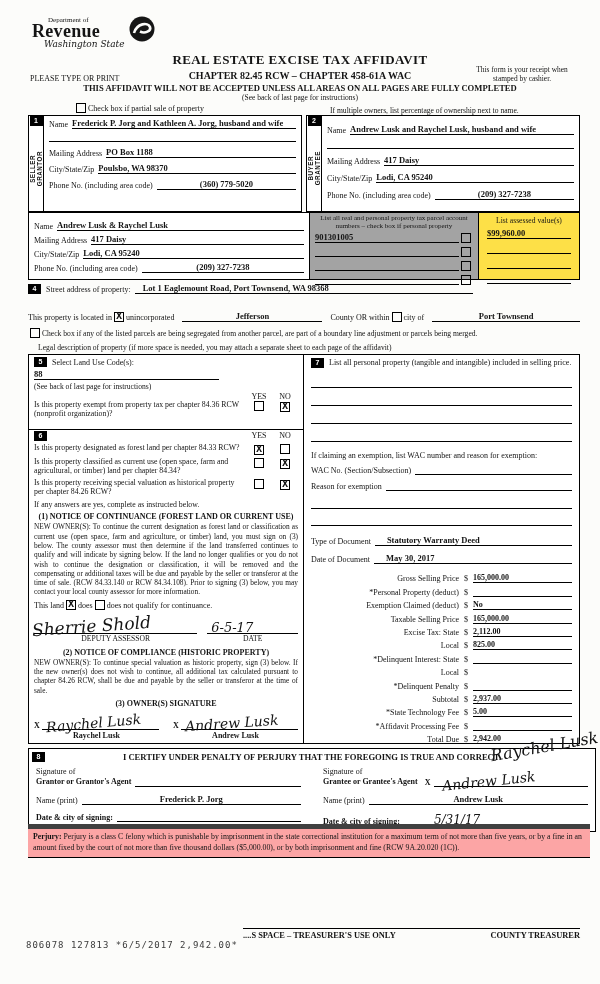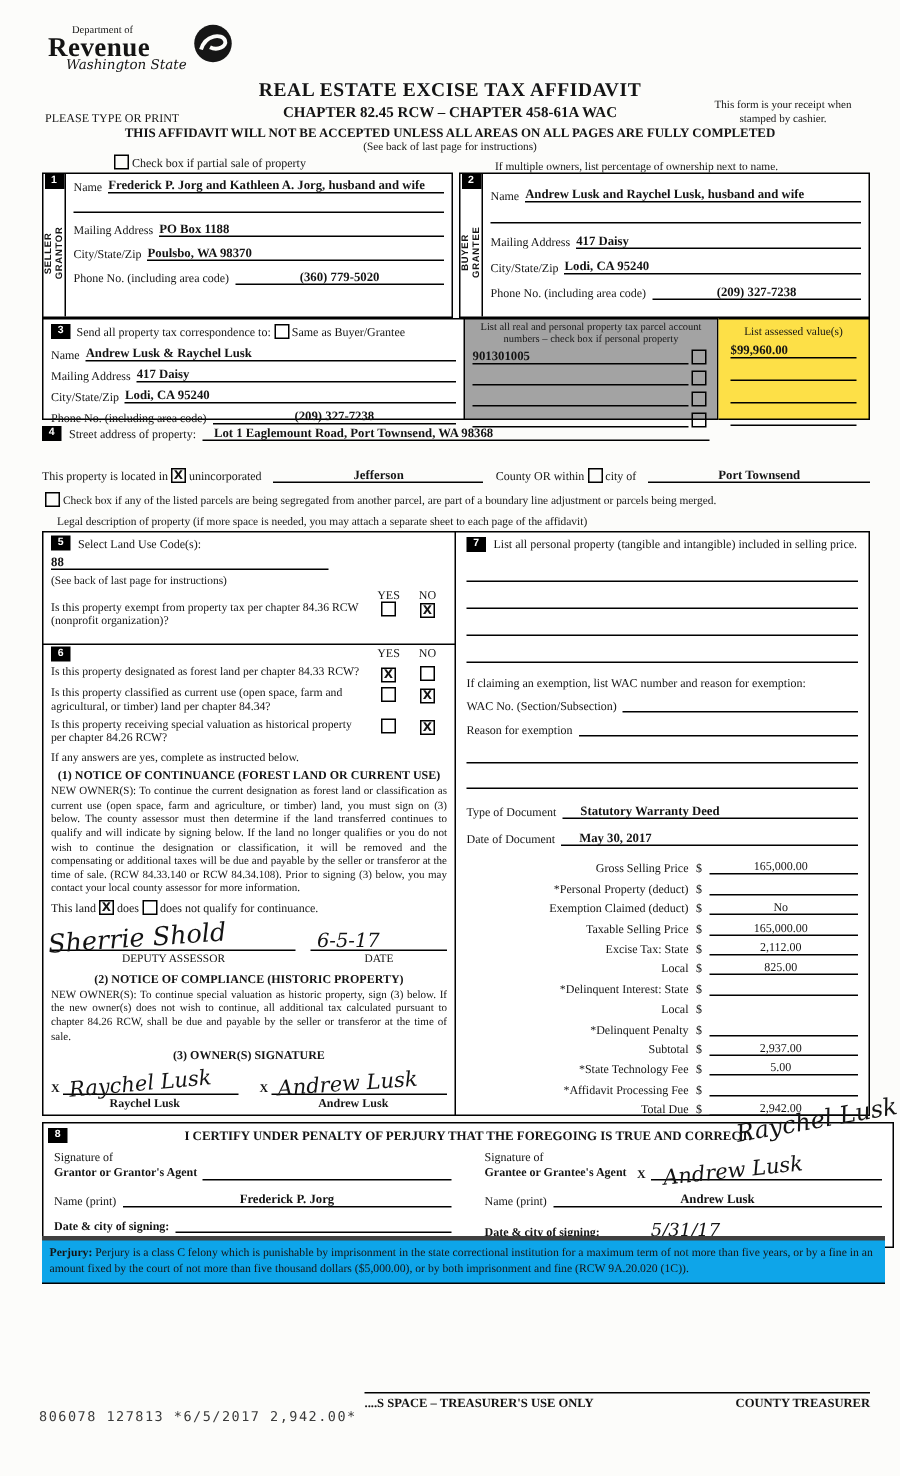--- a/index.html
+++ b/index.html
@@ -26,21 +26,21 @@
   .pcontent{flex:1;padding:2px 5px 3px;display:flex;flex-direction:column;}
   .lbl{margin-right:4px;flex:none;}
   .blank{border-bottom:1px solid #000;height:9px;}
   .qrow{display:flex;align-items:flex-start;margin-top:3px;}
   .qtext{flex:1;font-size:7.8px;line-height:1.15;}
   .ycol,.ncol{width:26px;text-align:center;flex:none;}
   .body-just{font-size:7.35px;line-height:1.27;text-align:justify;margin-top:1px;}
   .feerow{display:flex;align-items:flex-end;height:13.4px;}
   .feelabel{width:148px;text-align:right;font-size:8px;flex:none;}
   .dollar{width:14px;text-align:center;flex:none;}
-  .feeval{flex:1;border-bottom:1px solid #000;text-align:center;font-weight:normal;font-size:8px;padding-right:4px;}
+  .feeval{flex:1;border-bottom:1px solid #000;text-align:left;font-weight:bold;font-size:8px;padding-right:4px;}
   .sigseg{position:relative;border-bottom:1px solid #000;height:13px;}
   .mono{font-family:"DejaVu Sans Mono",monospace;}
 </style>
 </head>
 <body>
 
 <div class="page">
 
   <div class="abs" style="left:32px;top:16px;display:flex;align-items:center;">
     <div>
@@ -123,26 +123,20 @@
         <div class="fl" style="margin-top:6px;">
           <span class="lbl">Phone No. (including area code)</span>
           <span class="ul grow v ctr">(209) 327-7238</span>
         </div>
       </div>
     </div>
   </div>
 
   <div class="abs" style="left:28px;top:212px;width:552px;height:68px;display:flex;">
     <div style="width:270px;border:1.5px solid #000;padding:3px 5px;background:#fff;">
-      <div class="fl">
-        <span class="sn" style="margin-right:4px;">3</span>
-        <span>Send all property tax correspondence to:</span>
-        <span class="cb"></span>
-        <span>Same as Buyer/Grantee</span>
-      </div>
       <div class="fl" style="margin-top:4px;">
         <span class="lbl">Name</span>
         <span class="ul grow v">Andrew  Lusk &amp; Raychel  Lusk</span>
       </div>
       <div class="fl" style="margin-top:3px;">
         <span class="lbl">Mailing Address</span>
         <span class="ul grow v">417 Daisy</span>
       </div>
       <div class="fl" style="margin-top:3px;">
         <span class="lbl">City/State/Zip</span>
@@ -445,21 +439,21 @@
         <div class="fl" style="margin-top:7px;">
           <span class="lbl b">Date &amp; city of signing:</span>
           <span class="sigseg grow">
             <span class="hs" style="position:absolute;left:30px;bottom:-2px;font-size:12px;">5/31/17</span>
           </span>
         </div>
       </div>
     </div>
   </div>
 
-  <div class="abs" style="left:28px;top:824px;width:552px;border-top:3px solid #404040;border-bottom:1px solid #000;padding:3px 5px;font-size:7.8px;line-height:1.4;background:#0ea5e9;">
+  <div class="abs" style="left:28px;top:824px;width:552px;border-top:5px solid #404040;border-bottom:1px solid #000;padding:3px 5px;font-size:7.8px;line-height:1.4;background:#fca5a5;">
     <span class="b">Perjury:</span>
     <span>Perjury is a class C felony which is punishable by imprisonment in the state correctional institution for a maximum term of not more than five years, or by a fine in an amount fixed by the court of not more than five thousand dollars ($5,000.00), or by both imprisonment and fine (RCW 9A.20.020 (1C)).</span>
   </div>
 
   <div class="abs mono" style="left:26px;top:940px;font-size:9px;letter-spacing:1px;color:#3a3a3a;">806078 127813 *6/5/2017 2,942.00*</div>
 
   <div class="abs" style="left:243px;top:928px;width:337px;border-top:1.5px solid #000;padding-top:2px;display:flex;justify-content:space-between;">
     <span class="b" style="font-size:8.4px;">....S SPACE – TREASURER'S USE ONLY</span>
     <span class="b" style="font-size:8.4px;">COUNTY TREASURER</span>
   </div>

